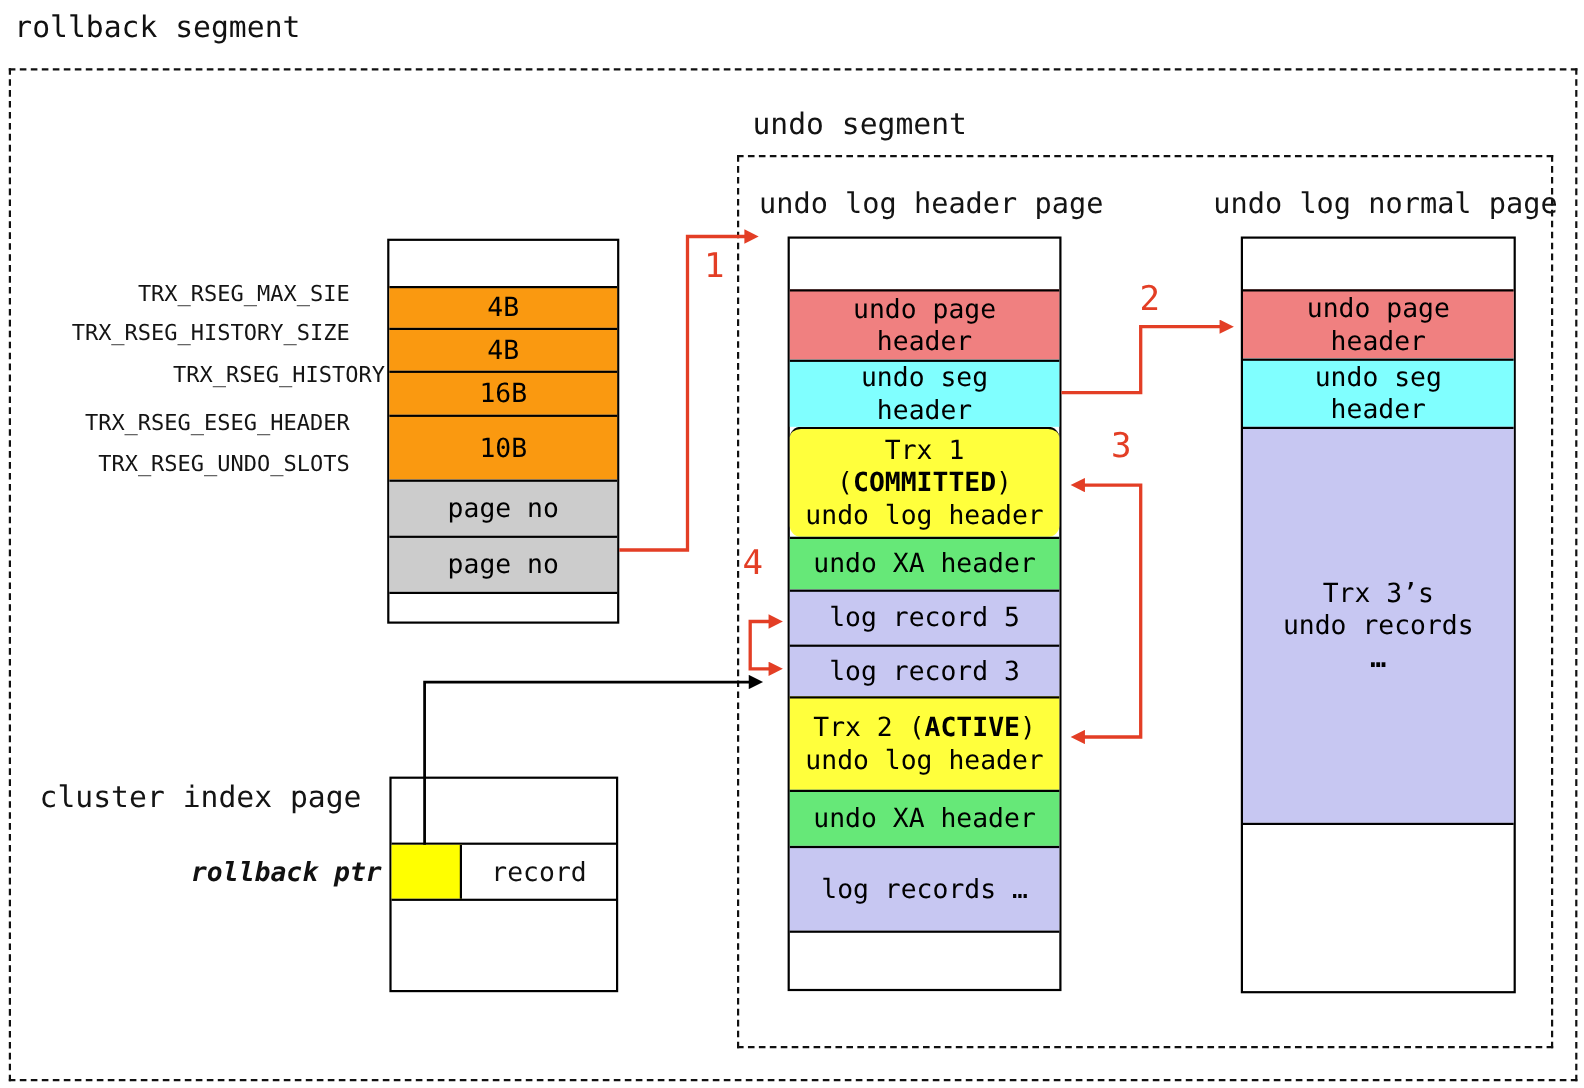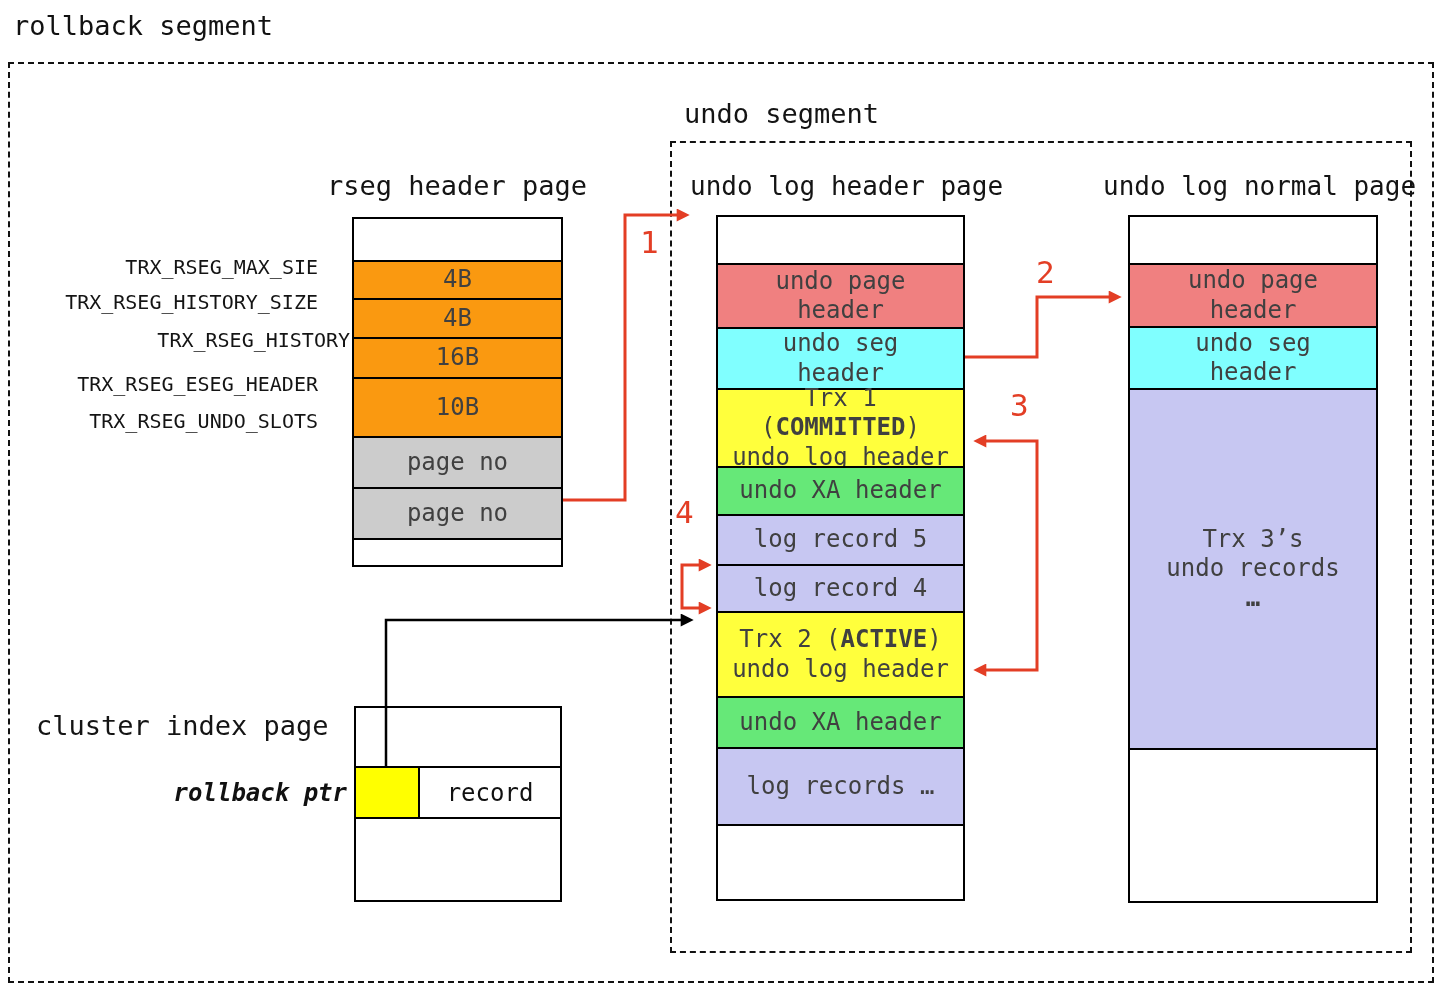--- a/index.html
+++ b/index.html
@@ -22,21 +22,21 @@
   .abs{position:absolute;}
   .dotted-box{border:2px dashed #111;background:transparent;}
   .sec-title{font-size:26px;white-space:nowrap;color:#141414;}
   .center-text{text-align:center;}
   
   .col{
     position:absolute;border:2px solid var(--ink);box-sizing:border-box;
     display:flex;flex-direction:column;background:#fff;
   }
   .col > div{flex:0 0 auto;box-sizing:border-box;display:flex;flex-direction:column;
-    align-items:center;justify-content:center;font-size:24px;line-height:1.22;color:#404040;}
+    align-items:center;justify-content:center;font-size:24px;line-height:1.22;color:#000000;}
   .col > div + div{border-top:2px solid var(--ink);}
   .c-orange{background:var(--orange);}
   .c-gray{background:var(--gray);}
   .c-coral{background:var(--coral);}
   .c-cyan{background:var(--cyan);}
   .c-yellow{background:var(--yellow);}
   .c-green{background:var(--green);}
   .c-lav{background:var(--lavender);}
   .field-label{
     position:absolute;left:0;width:318px;text-align:right;font-size:20px;color:#141414;white-space:nowrap;
@@ -61,21 +61,20 @@
 
 <div id="canvas">
 
   <div class="abs" style="left:13px;top:10px;font-size:27px;font-weight:500;">rollback segment</div>
 
   <div class="abs dotted-box" style="left:8px;top:62px;width:1426px;height:921px;box-sizing:border-box;"></div>
 
   <div class="abs sec-title" style="left:684px;top:98px;font-size:27px;">undo segment</div>
   <div class="abs dotted-box" style="left:670px;top:141px;width:742px;height:812px;box-sizing:border-box;"></div>
 
-  <div class="abs sec-title center-text" style="left:322px;top:170px;width:270px;font-size:27px;">rseg header page</div>
 
   <div class="col" style="left:352px;top:217px;width:211px;height:350px;">
     <div style="height:41px;"></div>
     <div style="height:38px;" class="c-orange">
       <span>4B</span>
       </div>
     <div style="height:39px;" class="c-orange">
       <span>4B</span>
       </div>
     <div style="height:40px;" class="c-orange">
@@ -104,33 +103,33 @@
   <div class="col" style="left:716px;top:215px;width:249px;height:686px;">
     <div style="height:46px;"></div>
     <div style="height:64px;" class="c-coral">
       <span>undo page</span>
       <span>header</span>
     </div>
     <div style="height:61px;" class="c-cyan">
       <span>undo seg</span>
       <span>header</span>
     </div>
-    <div style="height:78px;" class="c-yellow">
+    <div style="height:100px;border-radius:10px;" class="c-yellow">
       <span>Trx 1</span>
       <span><span>(</span><b>COMMITTED</b><span>)</span></span>
       <span>undo log header</span>
     </div>
     <div style="height:48px;" class="c-green">
       <span>undo XA header</span>
       </div>
     <div style="height:50px;" class="c-lav">
       <span>log record 5</span>
       </div>
     <div style="height:47px;" class="c-lav">
-      <span>log record 4</span>
+      <span>log record 3</span>
       </div>
     <div style="height:85px;" class="c-yellow">
       <span><span>Trx 2 (</span><b>ACTIVE</b><span>)</span></span>
       <span>undo log header</span>
     </div>
     <div style="height:51px;" class="c-green">
       <span>undo XA header</span>
       </div>
     <div style="height:77px;" class="c-lav">
       <span>log records …</span>

